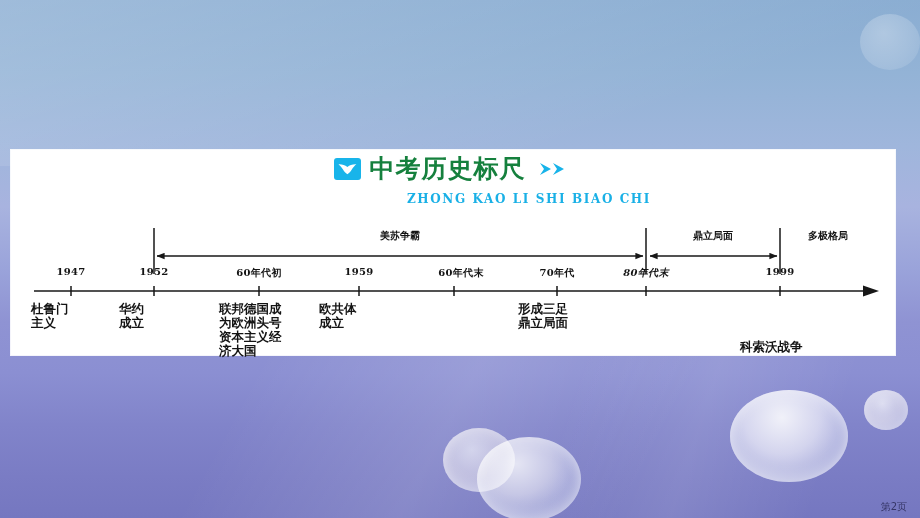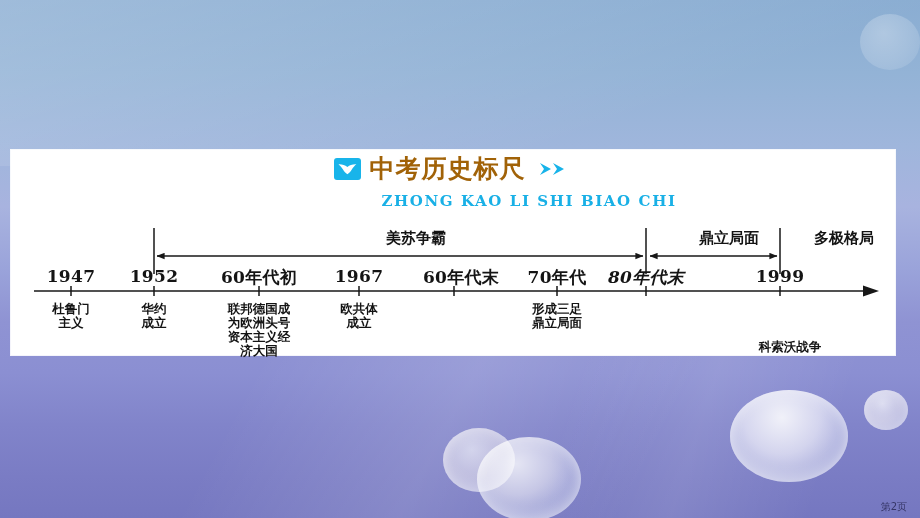--- a/index.html
+++ b/index.html
@@ -134,38 +134,38 @@
     display: inline-flex;
     align-items: center;
     justify-content: center;
     flex: none;
   }
   .brand-logo svg { display: block; }
   .brand-title {
     font-family: "DejaVu Sans", "Liberation Sans", sans-serif;
     font-size: 25px;
     font-weight: bold;
-    color: #a16207;
+    color: #15803d;
     letter-spacing: 1px;
     line-height: 1;
   }
   .brand-chevrons {
     display: inline-flex;
     align-items: center;
     margin-left: 4px;
   }
   .brand-chevrons svg { display: block; }
   .brand-sub {
     position: absolute;
     left: 0;
     top: 36px;
     width: 100%;
     text-align: center;
     font-family: "DejaVu Serif", "Liberation Serif", serif;
-    font-size: 15px;
+    font-size: 12px;
     font-weight: bold;
     color: #19b0e6;
     letter-spacing: 1.6px;
     padding-left: 152px;
     box-sizing: border-box;
   }
 
   
   #timeline {
     position: absolute;
@@ -180,37 +180,36 @@
     top: 0;
   }
 
   .tl-text {
     position: absolute;
     font-family: "DejaVu Serif", "Liberation Serif", serif;
     color: #141414;
     white-space: nowrap;
   }
   .era-label {
-    font-size: 15px;
+    font-size: 10px;
     font-weight: bold;
     transform: translateX(-50%);
-    margin-left: 16px;
   }
   .year-label {
-    font-size: 17px;
+    font-size: 10px;
     font-weight: bold;
     transform: translateX(-50%);
     letter-spacing: 0.3px;
     text-align: center;
   }
   .event-label {
     font-size: 12.5px;
     font-weight: bold;
     line-height: 1.13;
-    text-align: center;
+    text-align: left;
     transform: translateX(-50%);
     white-space: normal;
   }
 
   
   #page-number {
     position: absolute;
     right: 13px;
     bottom: 4px;
     font-family: "DejaVu Sans", "Liberation Sans", sans-serif;
@@ -285,21 +284,21 @@
         <line x1="639" y1="44" x2="766" y2="44" stroke="#171717" stroke-width="1.4" marker-start="url(#arrStart)" marker-end="url(#arrEnd)"></line>
       </svg>
 
       <div class="tl-text era-label" style="left:389px; top:17px;">美苏争霸</div>
       <div class="tl-text era-label" style="left:702px; top:17px;">鼎立局面</div>
       <div class="tl-text era-label" style="left:817px; top:17px;">多极格局</div>
 
       <div class="tl-text year-label" style="left:60px;  top:54px;">1947</div>
       <div class="tl-text year-label" style="left:143px; top:54px;">1952</div>
       <div class="tl-text year-label" style="left:248px; top:54px;">60年代初</div>
-      <div class="tl-text year-label" style="left:348px; top:54px;">1967</div>
+      <div class="tl-text year-label" style="left:348px; top:54px;">1959</div>
       <div class="tl-text year-label" style="left:450px; top:54px;">60年代末</div>
       <div class="tl-text year-label" style="left:546px; top:54px;">70年代</div>
       <div class="tl-text year-label" style="left:635px; top:54px;font-style:italic;">80年代末</div>
       <div class="tl-text year-label" style="left:769px; top:54px;">1999</div>
 
       <div class="tl-text event-label" style="left:60px;  top:90px; width:80px;">杜鲁门<br>主义</div>
       <div class="tl-text event-label" style="left:143px; top:90px; width:70px;">华约<br>成立</div>
       <div class="tl-text event-label" style="left:248px; top:90px; width:80px;">联邦德国成<br>为欧洲头号<br>资本主义经<br>济大国</div>
       <div class="tl-text event-label" style="left:348px; top:90px; width:80px;">欧共体<br>成立</div>
       <div class="tl-text event-label" style="left:546px; top:90px; width:78px;">形成三足<br>鼎立局面</div>

